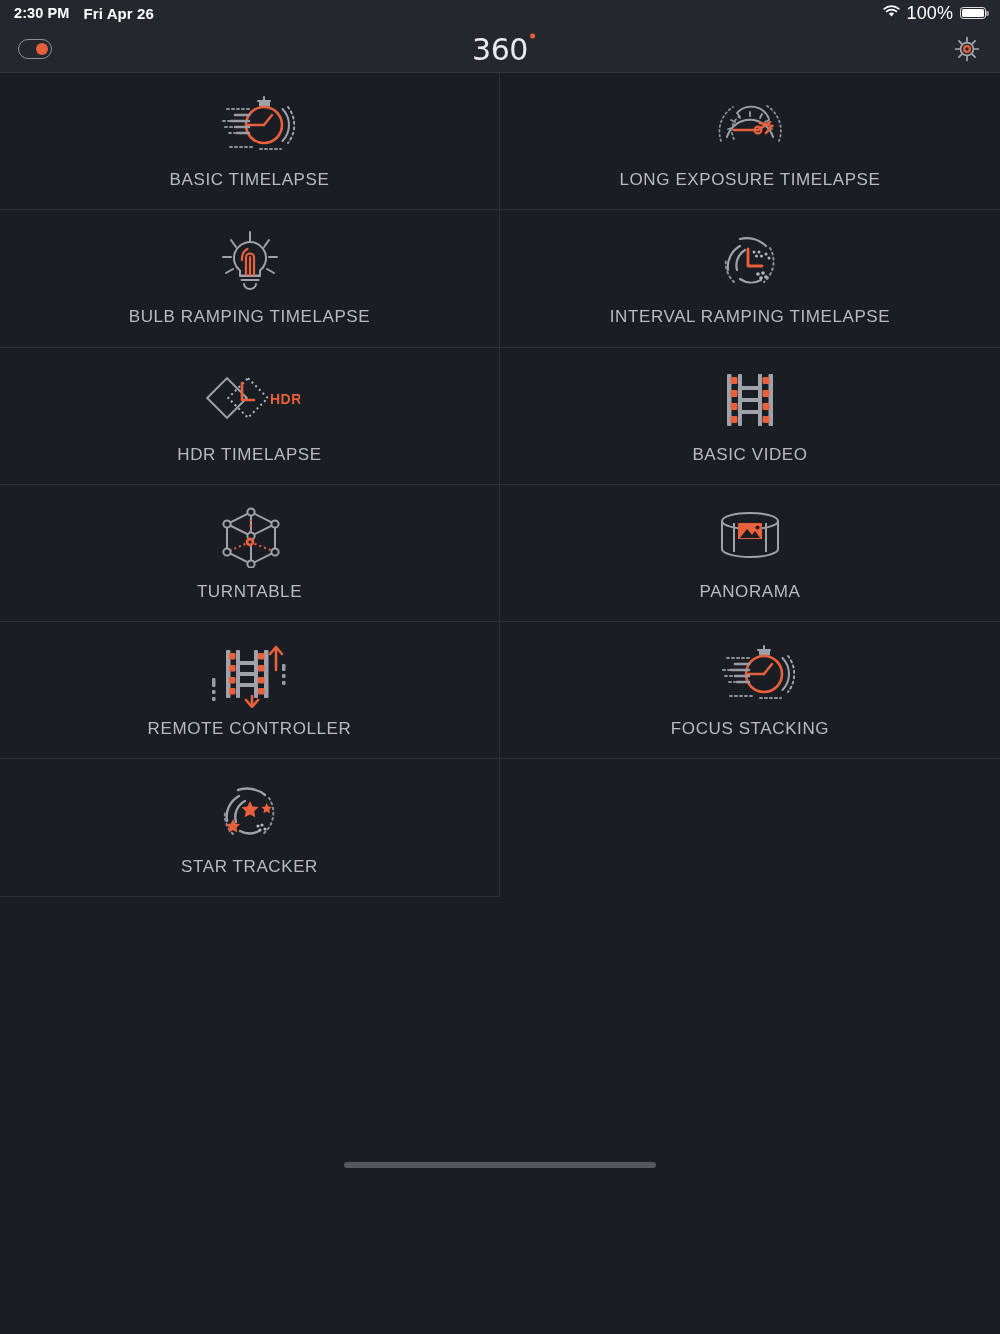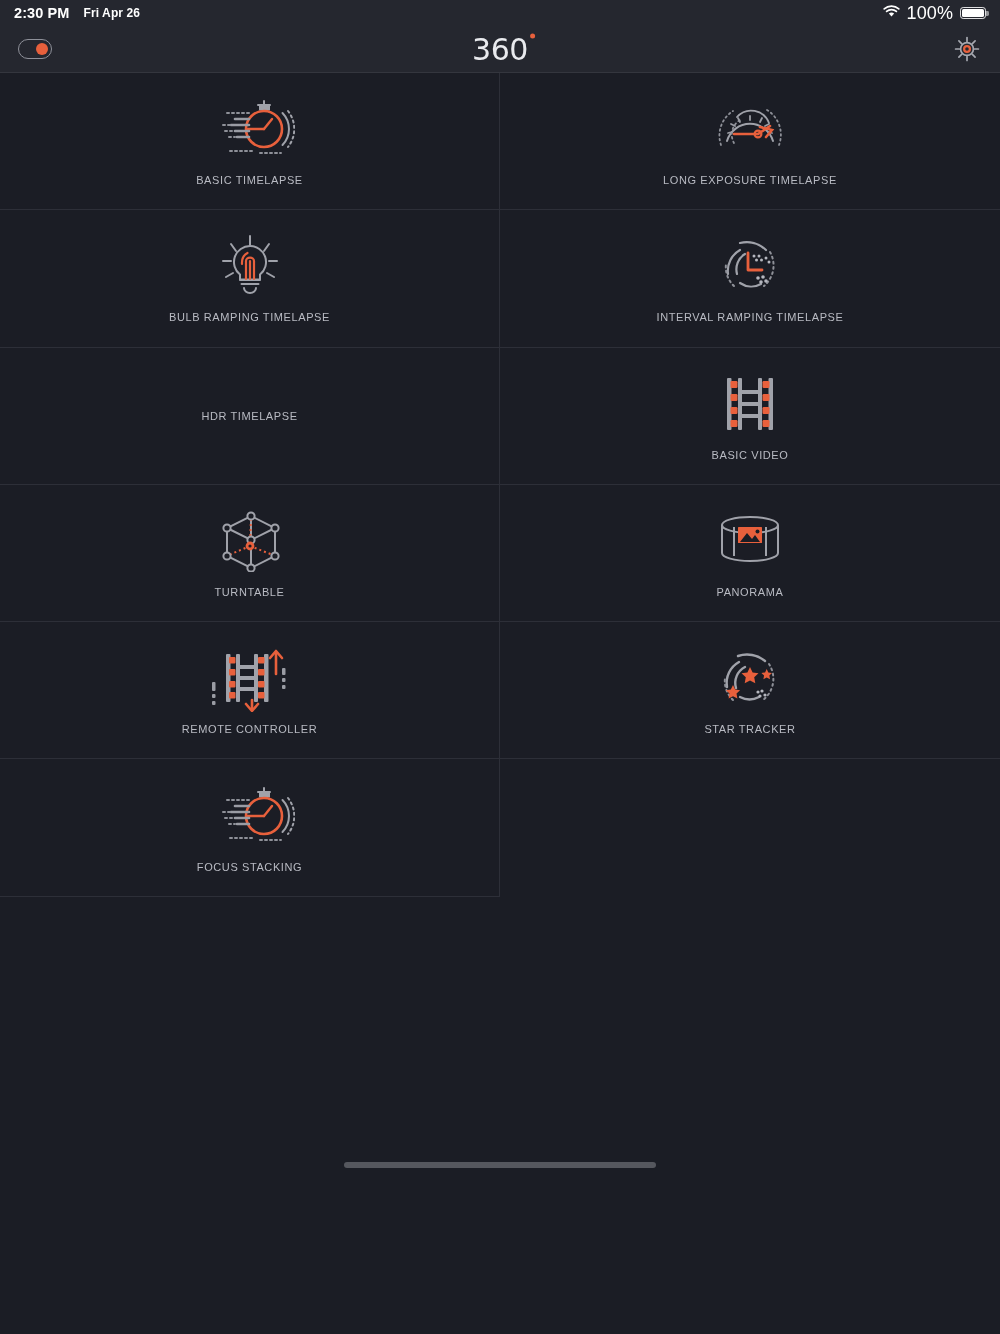--- a/index.html
+++ b/index.html
@@ -17,21 +17,21 @@
     background: #25272f;
     display: flex; align-items: center;
     padding: 0 14px;
     color: #ffffff;
     font-size: 14px;
     letter-spacing: 0.1px;
   }
   .sb-left { display: flex; align-items: center; gap: 14px; }
   .sb-right { margin-left: auto; display: flex; align-items: center; gap: 7px; }
   .sb-time { font-weight: 600; font-size: 14.5px; }
-  .sb-date { font-weight: 600; font-size: 12px; }
+  .sb-date { font-weight: 600; font-size: 15px; }
   .sb-pct { font-weight: 500; font-size: 18px; }
   .batt {
     width: 26px; height: 12px; border: 1.4px solid rgba(255,255,255,0.85);
     border-radius: 3.2px; position: relative; display: inline-block;
   }
   .batt::after {
     content:""; position:absolute; right:-3.6px; top:3.2px;
     width:2.2px; height:5px; background: rgba(255,255,255,0.5);
     border-radius:0 1.4px 1.4px 0;
   }
@@ -81,21 +81,21 @@
     border-bottom: 1px solid #2d2f38;
     cursor: pointer;
     background: #1b1d25;
   }
   .cell:nth-child(2n) { border-right: none; }
   .cell .icon-wrap {
     height: 66px; display:flex; align-items:center; justify-content:center;
     margin-bottom: 12px;
   }
   .cell .lbl {
-    color: #b9bbc3; font-size: 11px; letter-spacing: 0.6px;
+    color: #b9bbc3; font-size: 17px; letter-spacing: 0.6px;
     text-align: center; font-family: "Liberation Sans", sans-serif;
   }
 
   
   .home-ind {
     position: absolute; left: 50%; transform: translateX(-50%);
     bottom: 10px; width: 312px; height: 6px; border-radius: 3px;
     background: #55575e;
   }
 </style>
@@ -272,20 +272,28 @@
               <circle cx="49" cy="43" r="1.8"></circle>
             <circle cx="47" cy="48" r="1.8"></circle>
               <circle cx="52" cy="47" r="1.8"></circle>
           </g>
         </svg>
       </div>
       <div class="lbl">INTERVAL RAMPING TIMELAPSE</div>
     </div>
 
     <div class="cell">
+      <div class="icon-wrap">
+        <svg width="100" height="58" viewBox="0 0 100 58">
+          <rect x="13" y="13" width="28" height="28" transform="rotate(45 27 27)" fill="none" stroke="#a0a2aa" stroke-width="2"></rect>
+          <rect x="34" y="13" width="28" height="28" transform="rotate(45 48 27)" fill="none" stroke="#b5b7bf" stroke-width="2" stroke-dasharray="2 3.2"></rect>
+          <path d="M42 12 L42 29 L54 29" fill="none" stroke="#e8603c" stroke-width="2.6" stroke-linecap="round" stroke-linejoin="round"></path>
+          <text x="70" y="33" fill="#e8603c" font-family="Liberation Sans, sans-serif" font-size="14" font-weight="700" letter-spacing="0.5">HDR</text>
+        </svg>
+      </div>
       <div class="lbl">HDR TIMELAPSE</div>
     </div>
 
     <div class="cell">
       <div class="icon-wrap">
         <svg width="58" height="58" viewBox="0 0 58 58">
           <g fill="#a0a2aa">
             <rect x="6" y="3" width="4.5" height="52" rx="1"></rect>
             <rect x="47.5" y="3" width="4.5" height="52" rx="1"></rect>
             <rect x="17" y="3" width="4" height="52" rx="1"></rect>
@@ -393,49 +401,20 @@
             <rect x="8" y="50" width="3.5" height="4" rx="1"></rect>
             <rect x="8" y="57" width="3.5" height="4" rx="1"></rect>
           </g>
         </svg>
       </div>
       <div class="lbl">REMOTE CONTROLLER</div>
     </div>
 
     <div class="cell">
       <div class="icon-wrap">
-        <svg width="72" height="62" viewBox="0 0 72 62">
-          <g fill="none" stroke="#a0a2aa" stroke-width="2.4" stroke-linecap="round">
-            <path d="M24 9 A28 28 0 0 1 51 14"></path>
-            <path d="M13 40 A24 24 0 0 1 25 15"></path>
-            <path d="M22 41 A18 18 0 0 1 31 20"></path>
-            <path d="M26 50 A20 20 0 0 0 45 50"></path>
-          </g>
-          <g fill="none" stroke="#8e9098" stroke-width="2" stroke-dasharray="1.8 3.4" stroke-linecap="round">
-            <path d="M55 17 A27 27 0 0 1 49 53"></path>
-            <path d="M19 53 A26 26 0 0 1 11 31"></path>
-          </g>
-          <g fill="#e8603c">
-            <path d="M36 20 l2.6 5.4 5.9 0.8 -4.3 4.1 1.1 5.9 -5.3 -2.8 -5.3 2.8 1.1 -5.9 -4.3 -4.1 5.9 -0.8 Z"></path>
-            <path d="M54 22 l1.9 3.9 4.3 0.6 -3.1 3 0.8 4.3 -3.9 -2 -3.9 2 0.8 -4.3 -3.1 -3 4.3 -0.6 Z" transform="scale(0.85) translate(8,4)"></path>
-            <path d="M19 38 l2.2 4.5 4.9 0.7 -3.6 3.4 0.9 4.9 -4.4 -2.3 -4.4 2.3 0.9 -4.9 -3.6 -3.4 4.9 -0.7 Z"></path>
-          </g>
-          <g fill="#b5b7bf">
-            <circle cx="44" cy="45" r="1.6"></circle>
-              <circle cx="48" cy="44" r="1.6"></circle>
-            <circle cx="46" cy="49" r="1.6"></circle>
-              <circle cx="51" cy="48" r="1.6"></circle>
-          </g>
-        </svg>
-      </div>
-      <div class="lbl">STAR TRACKER</div>
-    </div>
-
-    <div class="cell">
-      <div class="icon-wrap">
         <svg width="90" height="64" viewBox="0 0 90 64">
           <g stroke="#a0a2aa" stroke-width="2" fill="none" stroke-linecap="round">
             <path d="M53 8 h12 M59 4 v5"></path>
             <rect x="54" y="8.5" width="11" height="5" fill="#a0a2aa" stroke="none"></rect>
             <path d="M77.5 16 A23 23 0 0 1 77.5 48"></path>
             <path d="M83 14 A29 29 0 0 1 83 50" stroke-dasharray="2 3.4"></path>
           </g>
           <path d="M59 14 A18 18 0 1 0 59 50 A18 18 0 0 0 59 14" fill="none" stroke="#e8603c" stroke-width="2.6"></path>
           <g stroke="#e8603c" stroke-width="2.4" stroke-linecap="round">
             <line x1="59" y1="32" x2="43" y2="32"></line>
@@ -453,16 +432,45 @@
             <line x1="20" y1="34" x2="27" y2="34"></line>
             <line x1="24" y1="40" x2="30" y2="40"></line>
             <line x1="25" y1="54" x2="48" y2="54"></line>
             <line x1="55" y1="56" x2="76" y2="56"></line>
           </g>
         </svg>
       </div>
       <div class="lbl">FOCUS STACKING</div>
     </div>
 
+    <div class="cell">
+      <div class="icon-wrap">
+        <svg width="72" height="62" viewBox="0 0 72 62">
+          <g fill="none" stroke="#a0a2aa" stroke-width="2.4" stroke-linecap="round">
+            <path d="M24 9 A28 28 0 0 1 51 14"></path>
+            <path d="M13 40 A24 24 0 0 1 25 15"></path>
+            <path d="M22 41 A18 18 0 0 1 31 20"></path>
+            <path d="M26 50 A20 20 0 0 0 45 50"></path>
+          </g>
+          <g fill="none" stroke="#8e9098" stroke-width="2" stroke-dasharray="1.8 3.4" stroke-linecap="round">
+            <path d="M55 17 A27 27 0 0 1 49 53"></path>
+            <path d="M19 53 A26 26 0 0 1 11 31"></path>
+          </g>
+          <g fill="#e8603c">
+            <path d="M36 20 l2.6 5.4 5.9 0.8 -4.3 4.1 1.1 5.9 -5.3 -2.8 -5.3 2.8 1.1 -5.9 -4.3 -4.1 5.9 -0.8 Z"></path>
+            <path d="M54 22 l1.9 3.9 4.3 0.6 -3.1 3 0.8 4.3 -3.9 -2 -3.9 2 0.8 -4.3 -3.1 -3 4.3 -0.6 Z" transform="scale(0.85) translate(8,4)"></path>
+            <path d="M19 38 l2.2 4.5 4.9 0.7 -3.6 3.4 0.9 4.9 -4.4 -2.3 -4.4 2.3 0.9 -4.9 -3.6 -3.4 4.9 -0.7 Z"></path>
+          </g>
+          <g fill="#b5b7bf">
+            <circle cx="44" cy="45" r="1.6"></circle>
+              <circle cx="48" cy="44" r="1.6"></circle>
+            <circle cx="46" cy="49" r="1.6"></circle>
+              <circle cx="51" cy="48" r="1.6"></circle>
+          </g>
+        </svg>
+      </div>
+      <div class="lbl">STAR TRACKER</div>
+    </div>
+
   </div>
 
   <div class="home-ind"></div>
 </div>
 
 </body></html>

